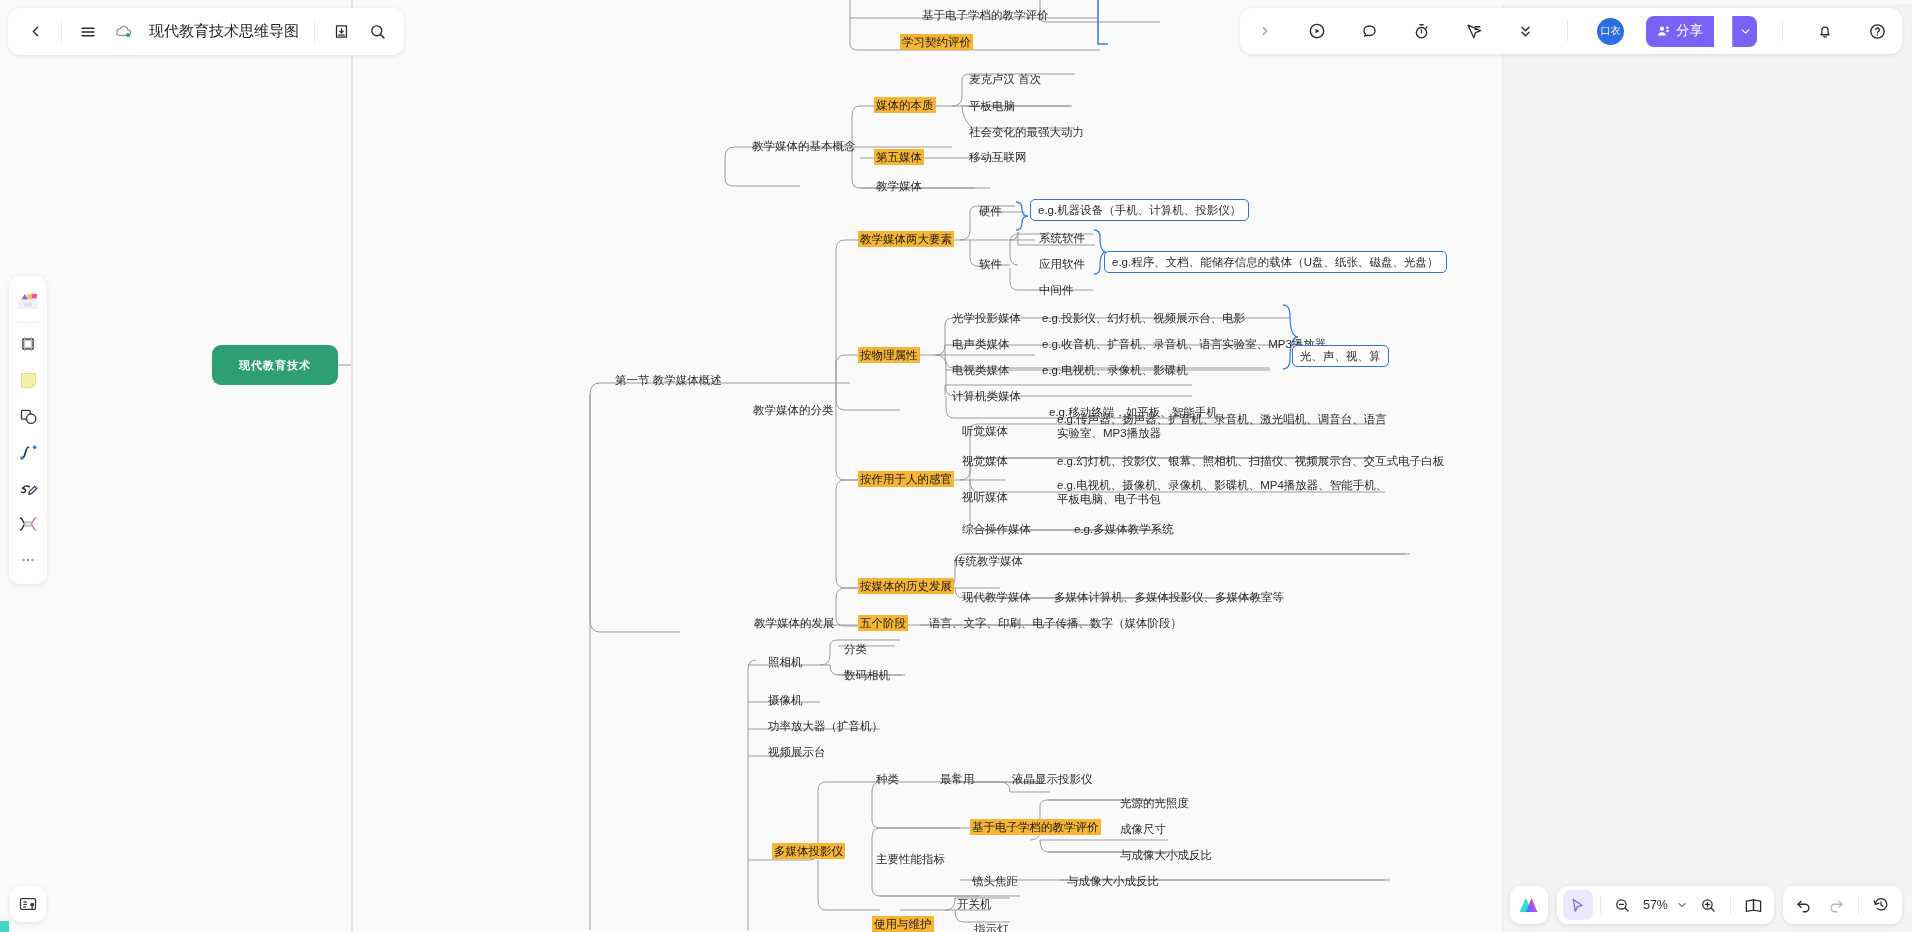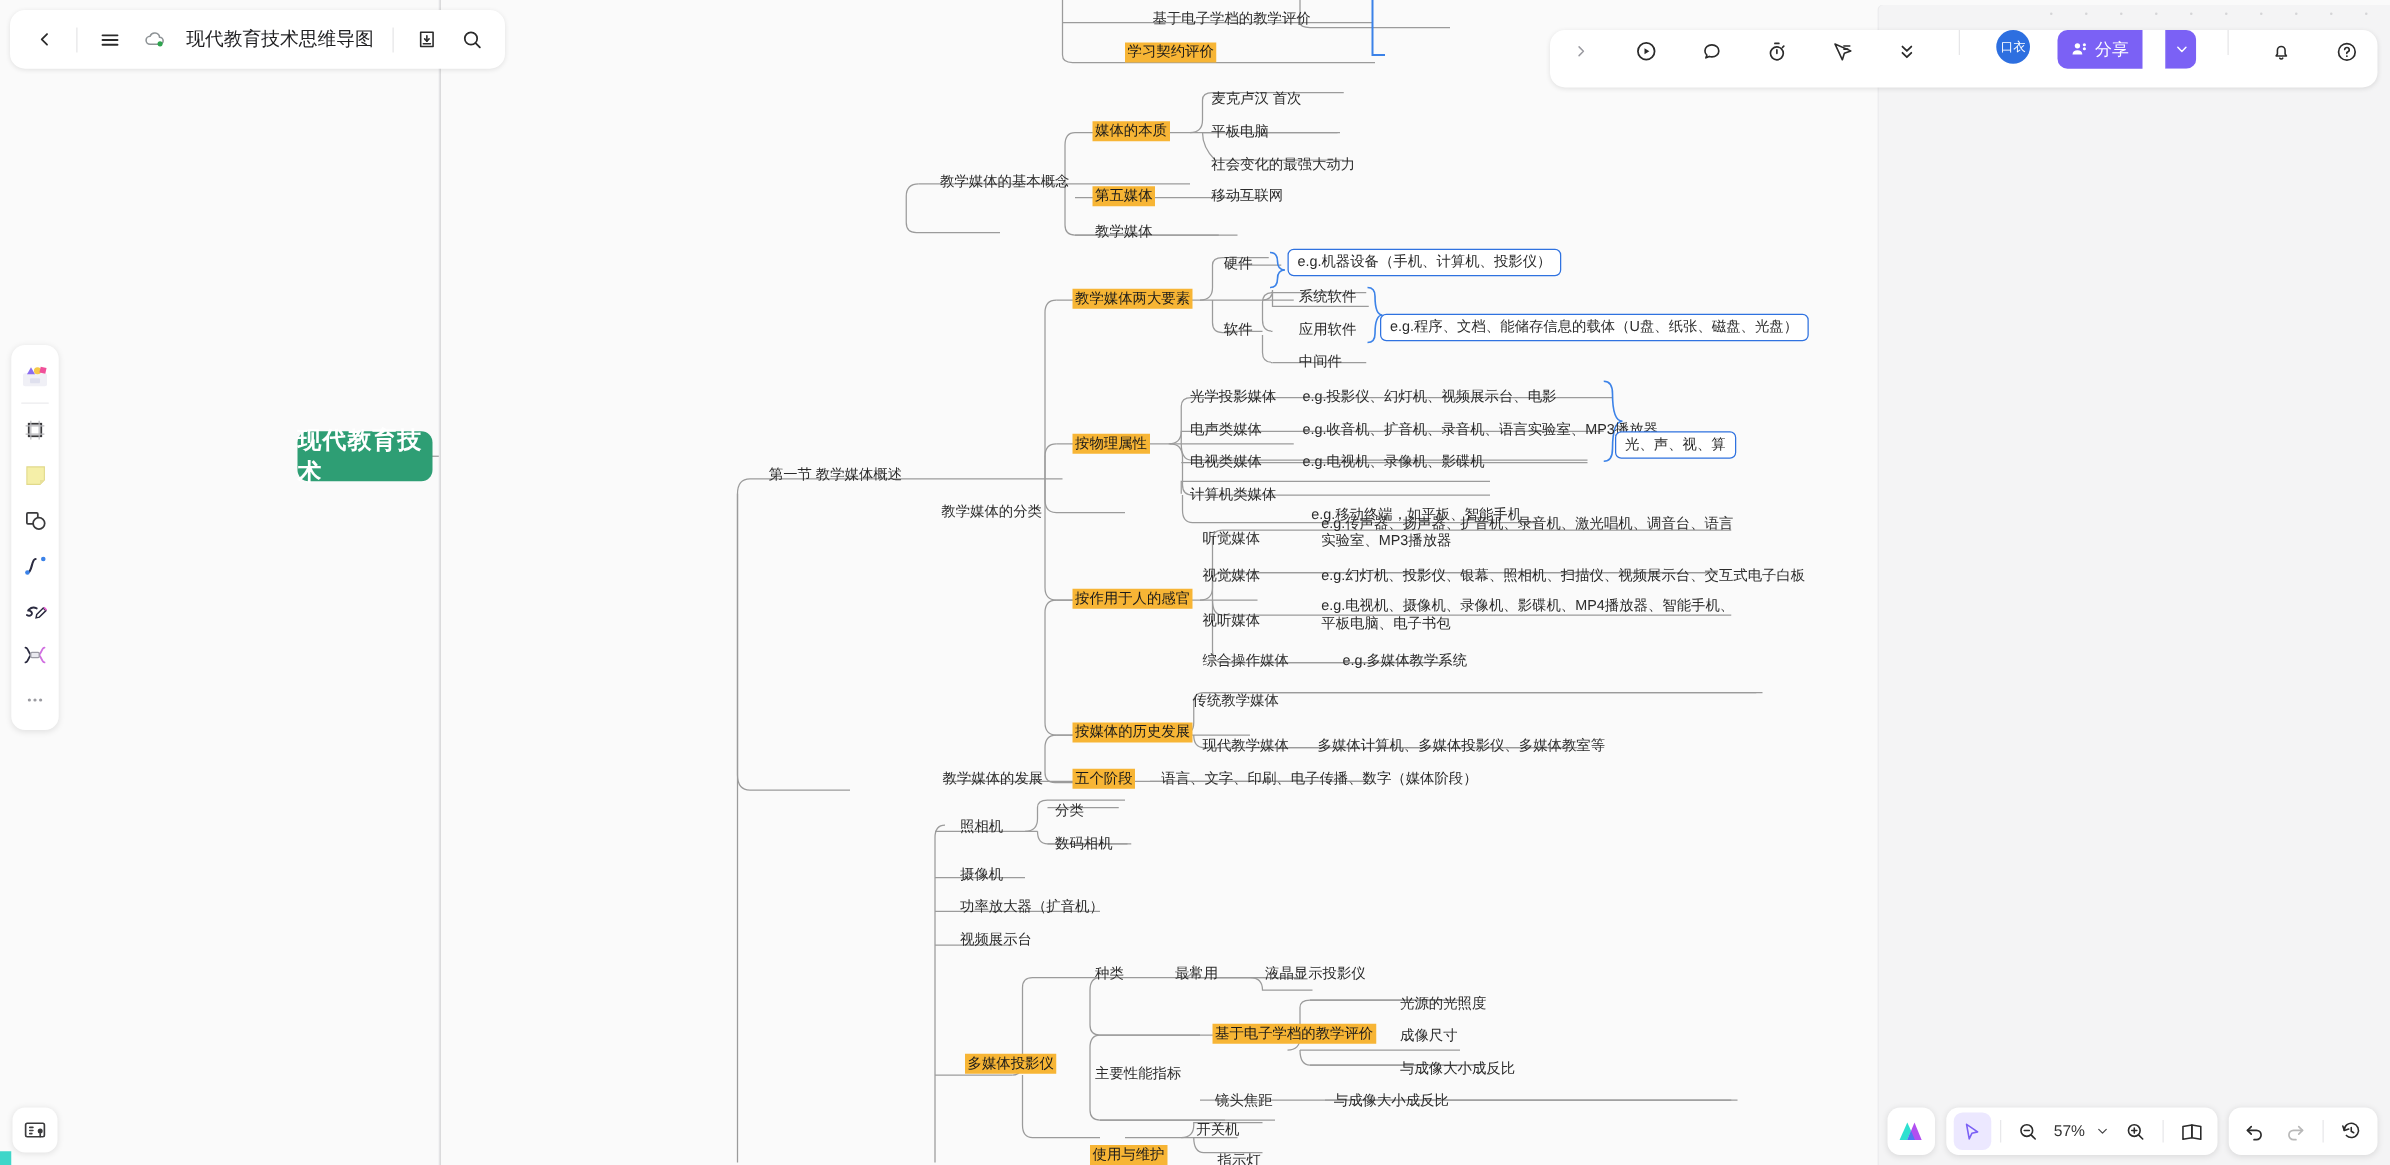--- a/index.html
+++ b/index.html
@@ -27,26 +27,26 @@
   .node.hl { background: #f7b535; color: #1a1a1a; }
   .node.boxed {
     border: 1.3px solid #2f72e0;
     border-radius: 5px;
     background: #ffffff;
     padding: 3px 7px;
   }
 
   .root-node {
     position: absolute;
-    left: 238px; top: 345px;
-    width: 108px; height: 40px;
+    left: 212px; top: 345px;
+    width: 126px; height: 40px;
     background: #2e9e74;
     border-radius: 9px;
     color: #fff;
-    font-size: 19px;
+    font-size: 11px;
     font-weight: bold;
     display: flex; align-items: center; justify-content: center;
     letter-spacing: 1px;
   }
 
   
   .rail-divider { position: absolute; left: 351px; top: 0; width: 1px; height: 932px; background: #e4e4e6; }
 
   
   .tl-bar {
@@ -54,24 +54,24 @@
     background: #fff; border-radius: 12px;
     box-shadow: 0 1px 4px rgba(0,0,0,.10);
     display: flex; align-items: center; padding: 0 10px; gap: 2px;
   }
   .tl-bar .ibtn { width: 34px; height: 34px; display: flex; align-items: center; justify-content: center; border-radius: 7px; cursor: pointer; }
   .tl-sep { width: 1px; height: 20px; background: #e6e6e8; margin: 0 7px; }
   .doc-title { font-size: 15px; color: #1f1f21; padding: 0 6px; cursor: pointer; }
 
   
   .tr-bar {
-    position: absolute; right: 10px; top: 24px; height: 46px;
+    position: absolute; right: 10px; top: 8px; height: 46px;
     background: #fff; border-radius: 12px;
     box-shadow: 0 1px 4px rgba(0,0,0,.10);
-    display: flex; padding: 0 8px; gap: 18px;
+    display: flex; align-items: center; padding: 0 8px; gap: 18px;
   }
   .tr-bar .ibtn { width: 34px; height: 34px; display: flex; align-items: center; justify-content: center; border-radius: 7px; cursor: pointer; }
   .avatar {
     width: 27px; height: 27px; border-radius: 50%;
     background: #2d6fe0; color: #fff; font-size: 10px;
     display: flex; align-items: center; justify-content: center; cursor: pointer;
     margin: 0 4px;
   }
   .share-btn {
     display: flex; align-items: center; height: 31px;

